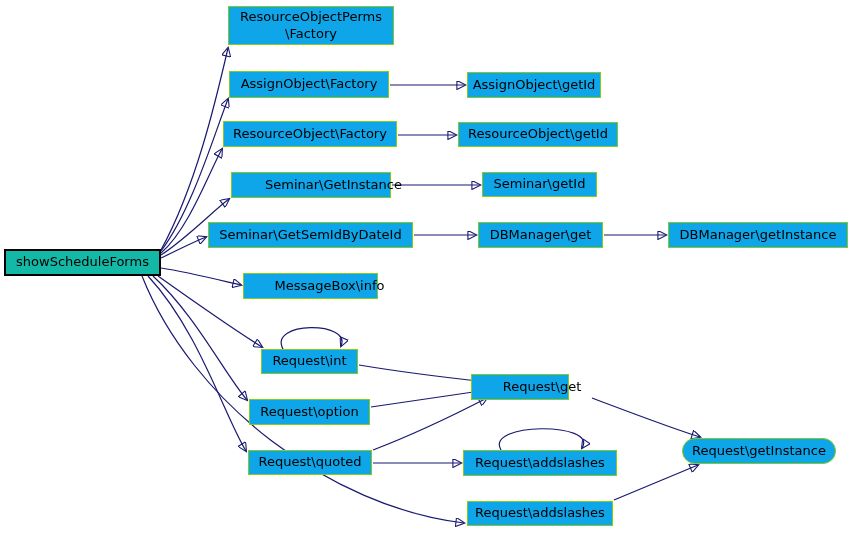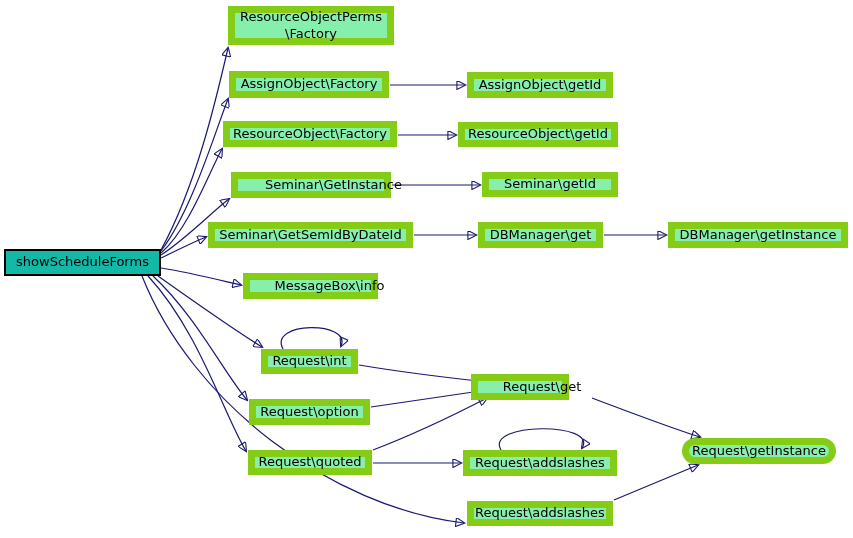--- a/index.html
+++ b/index.html
@@ -17,22 +17,22 @@
     width: 853px; height: 538px;
   }
   svg.edges path, svg.edges line {
     stroke: #191970;
     stroke-width: 1.2;
     fill: none;
   }
   .node {
     position: absolute;
     box-sizing: border-box;
-    background: #86efac;
-    border: 7px solid #84cc16;
+    background: #0ea5e9;
+    border: 1px solid #84cc16;
     color: #000000;
     font-size: 13px;
     line-height: 1.25;
     display: flex;
     flex-direction: column;
     align-items: center;
     justify-content: center;
     white-space: nowrap;
     text-align: center;
     cursor: pointer;
@@ -85,37 +85,37 @@
 
   <div class="node" style="left:228px; top:6px; width:166px; height:39px;">
     <span>ResourceObjectPerms</span>
     <span>\Factory</span>
   </div>
 
   <div class="node" style="left:229px; top:71px; width:160px; height:27px;">
     <span>AssignObject\Factory</span>
   </div>
 
-  <div class="node" style="left:467px; top:72px; width:146px; height:26px;">
+  <div class="node" style="left:467px; top:72px; width:134px; height:26px;">
     <span>AssignObject\getId</span>
   </div>
 
   <div class="node" style="left:223px; top:121px; width:174px; height:26px;">
     <span>ResourceObject\Factory</span>
   </div>
 
   <div class="node" style="left:458px; top:122px; width:160px; height:25px;">
     <span>ResourceObject\getId</span>
   </div>
 
   <div class="node" style="left:231px; top:172px; width:160px; height:26px;padding-left:45px;">
     <span>Seminar\GetInstance</span>
   </div>
 
-  <div class="node" style="left:482px; top:172px; width:136px; height:25px;">
+  <div class="node" style="left:482px; top:172px; width:115px; height:25px;">
     <span>Seminar\getId</span>
   </div>
 
   <div class="node" style="left:208px; top:222px; width:205px; height:26px;">
     <span>Seminar\GetSemIdByDateId</span>
   </div>
 
   <div class="node" style="left:478px; top:222px; width:125px; height:26px;">
     <span>DBManager\get</span>
   </div>

